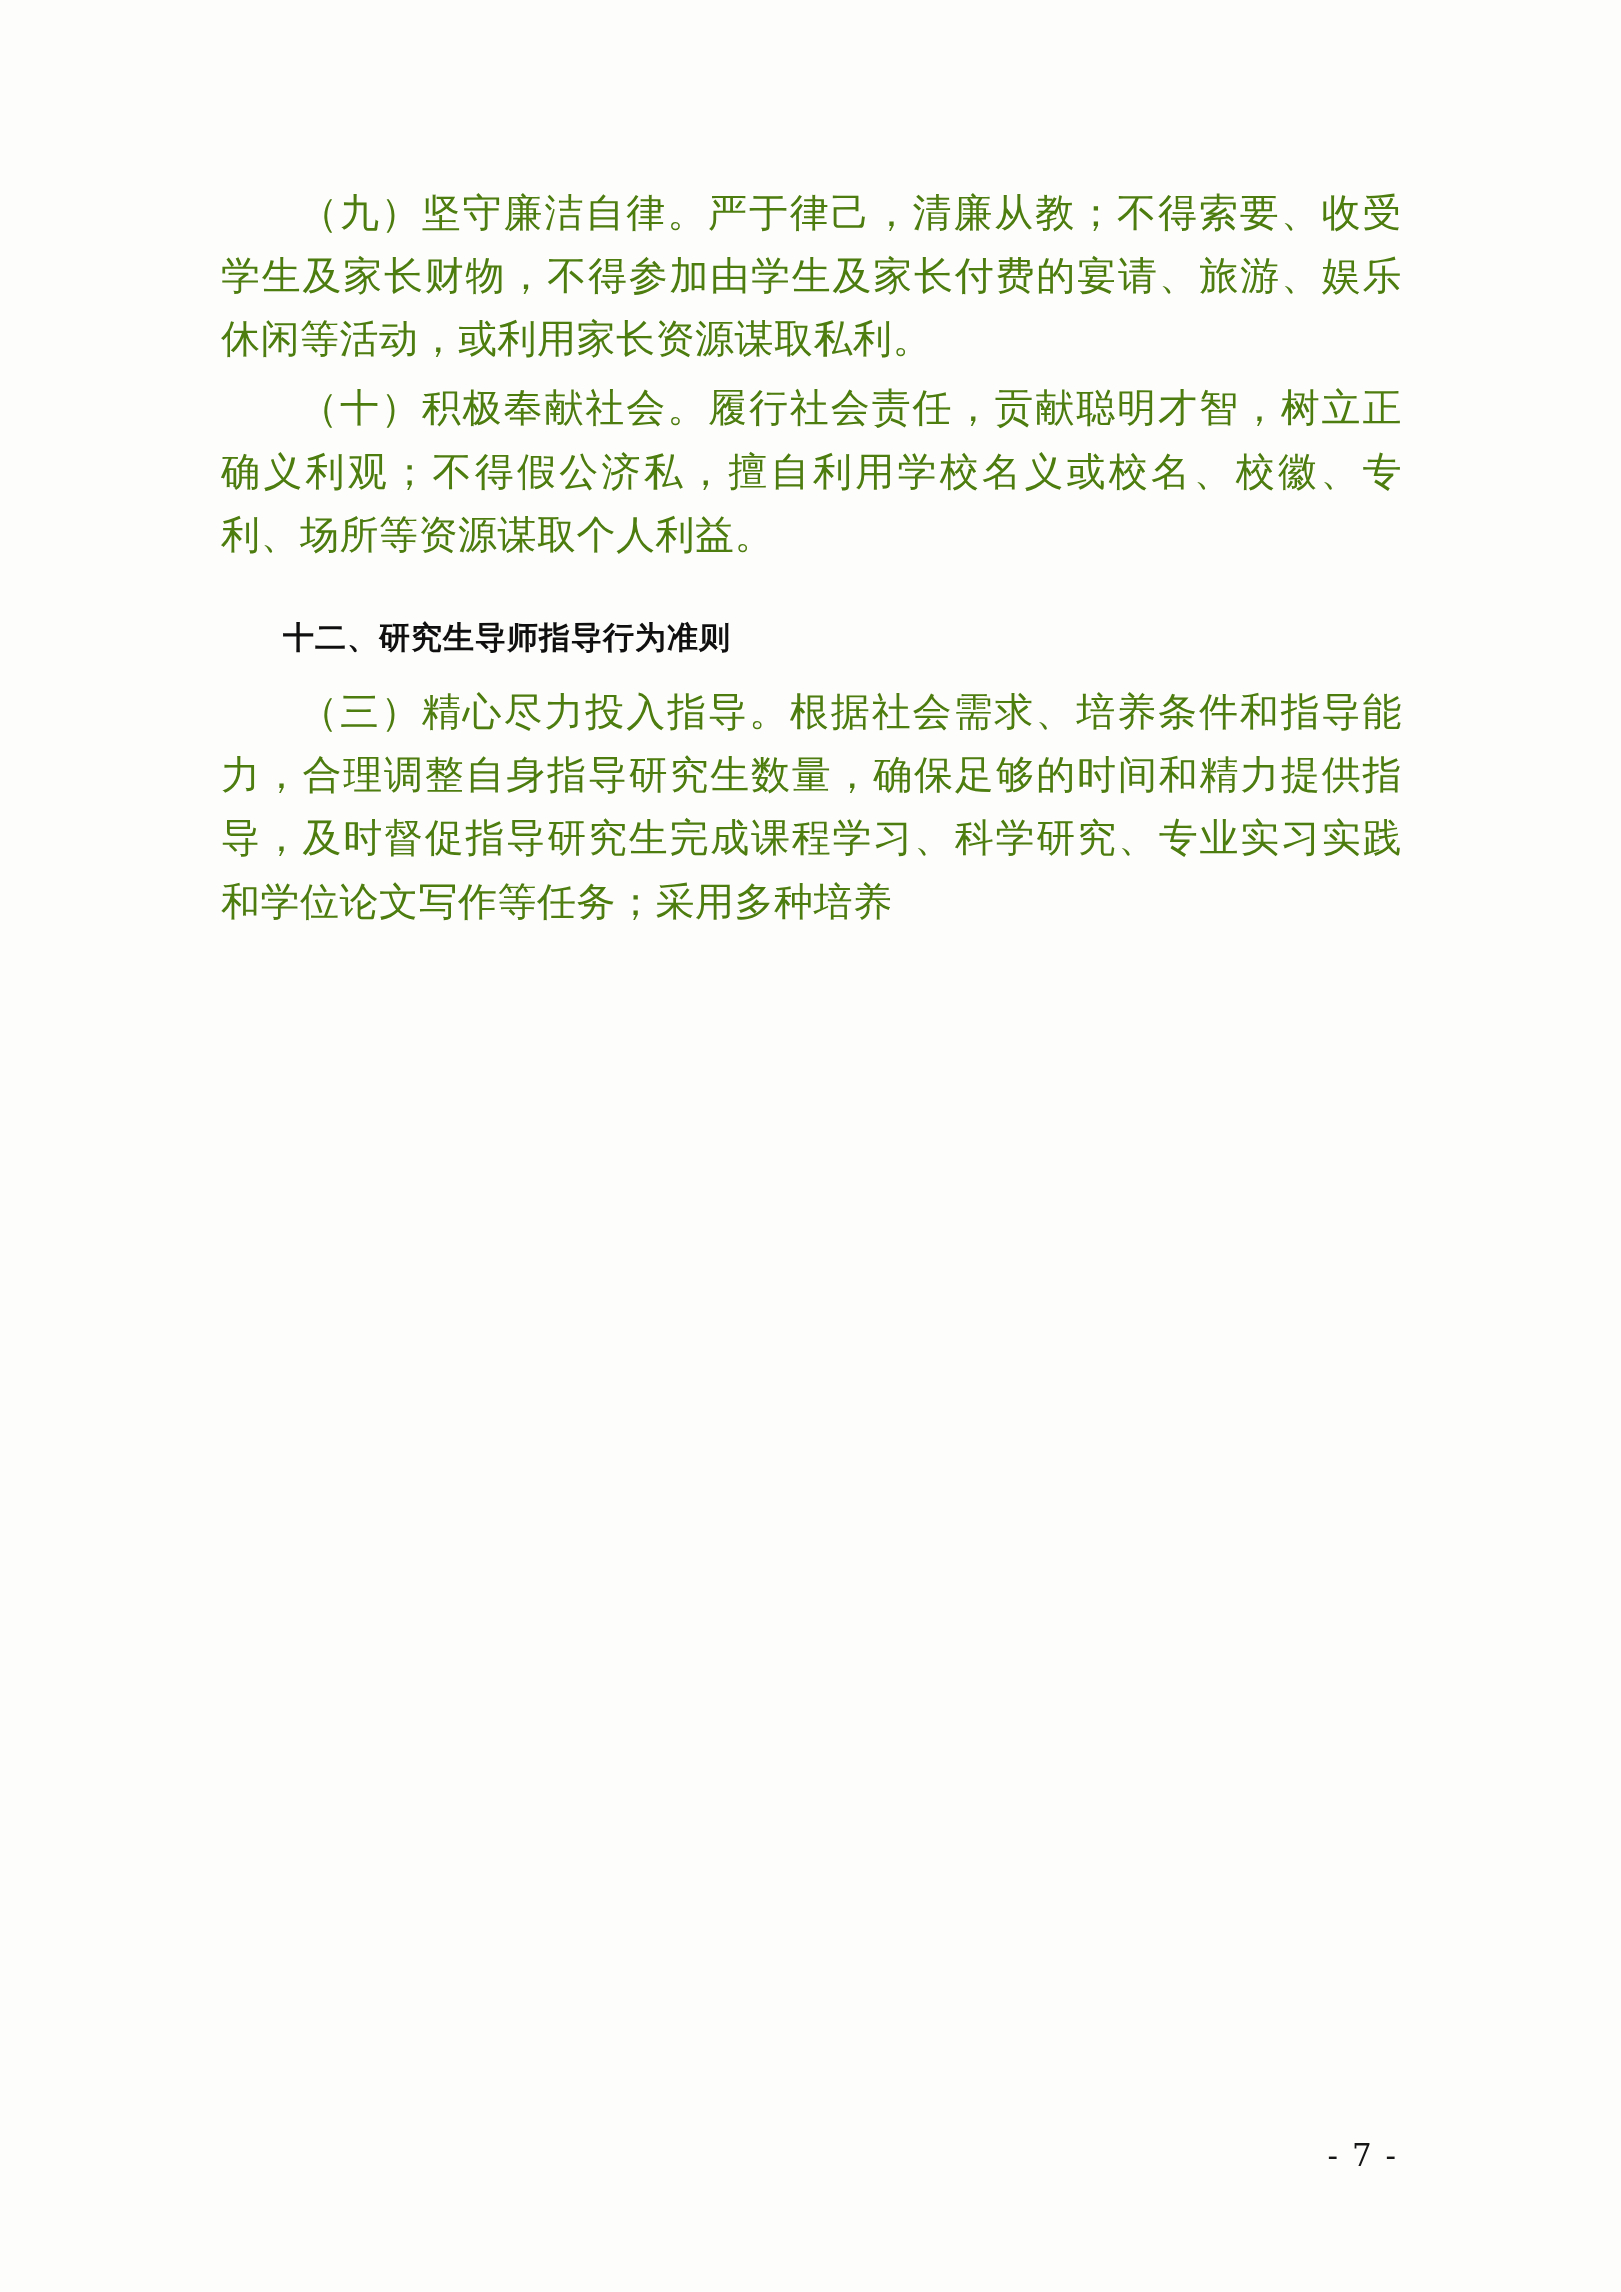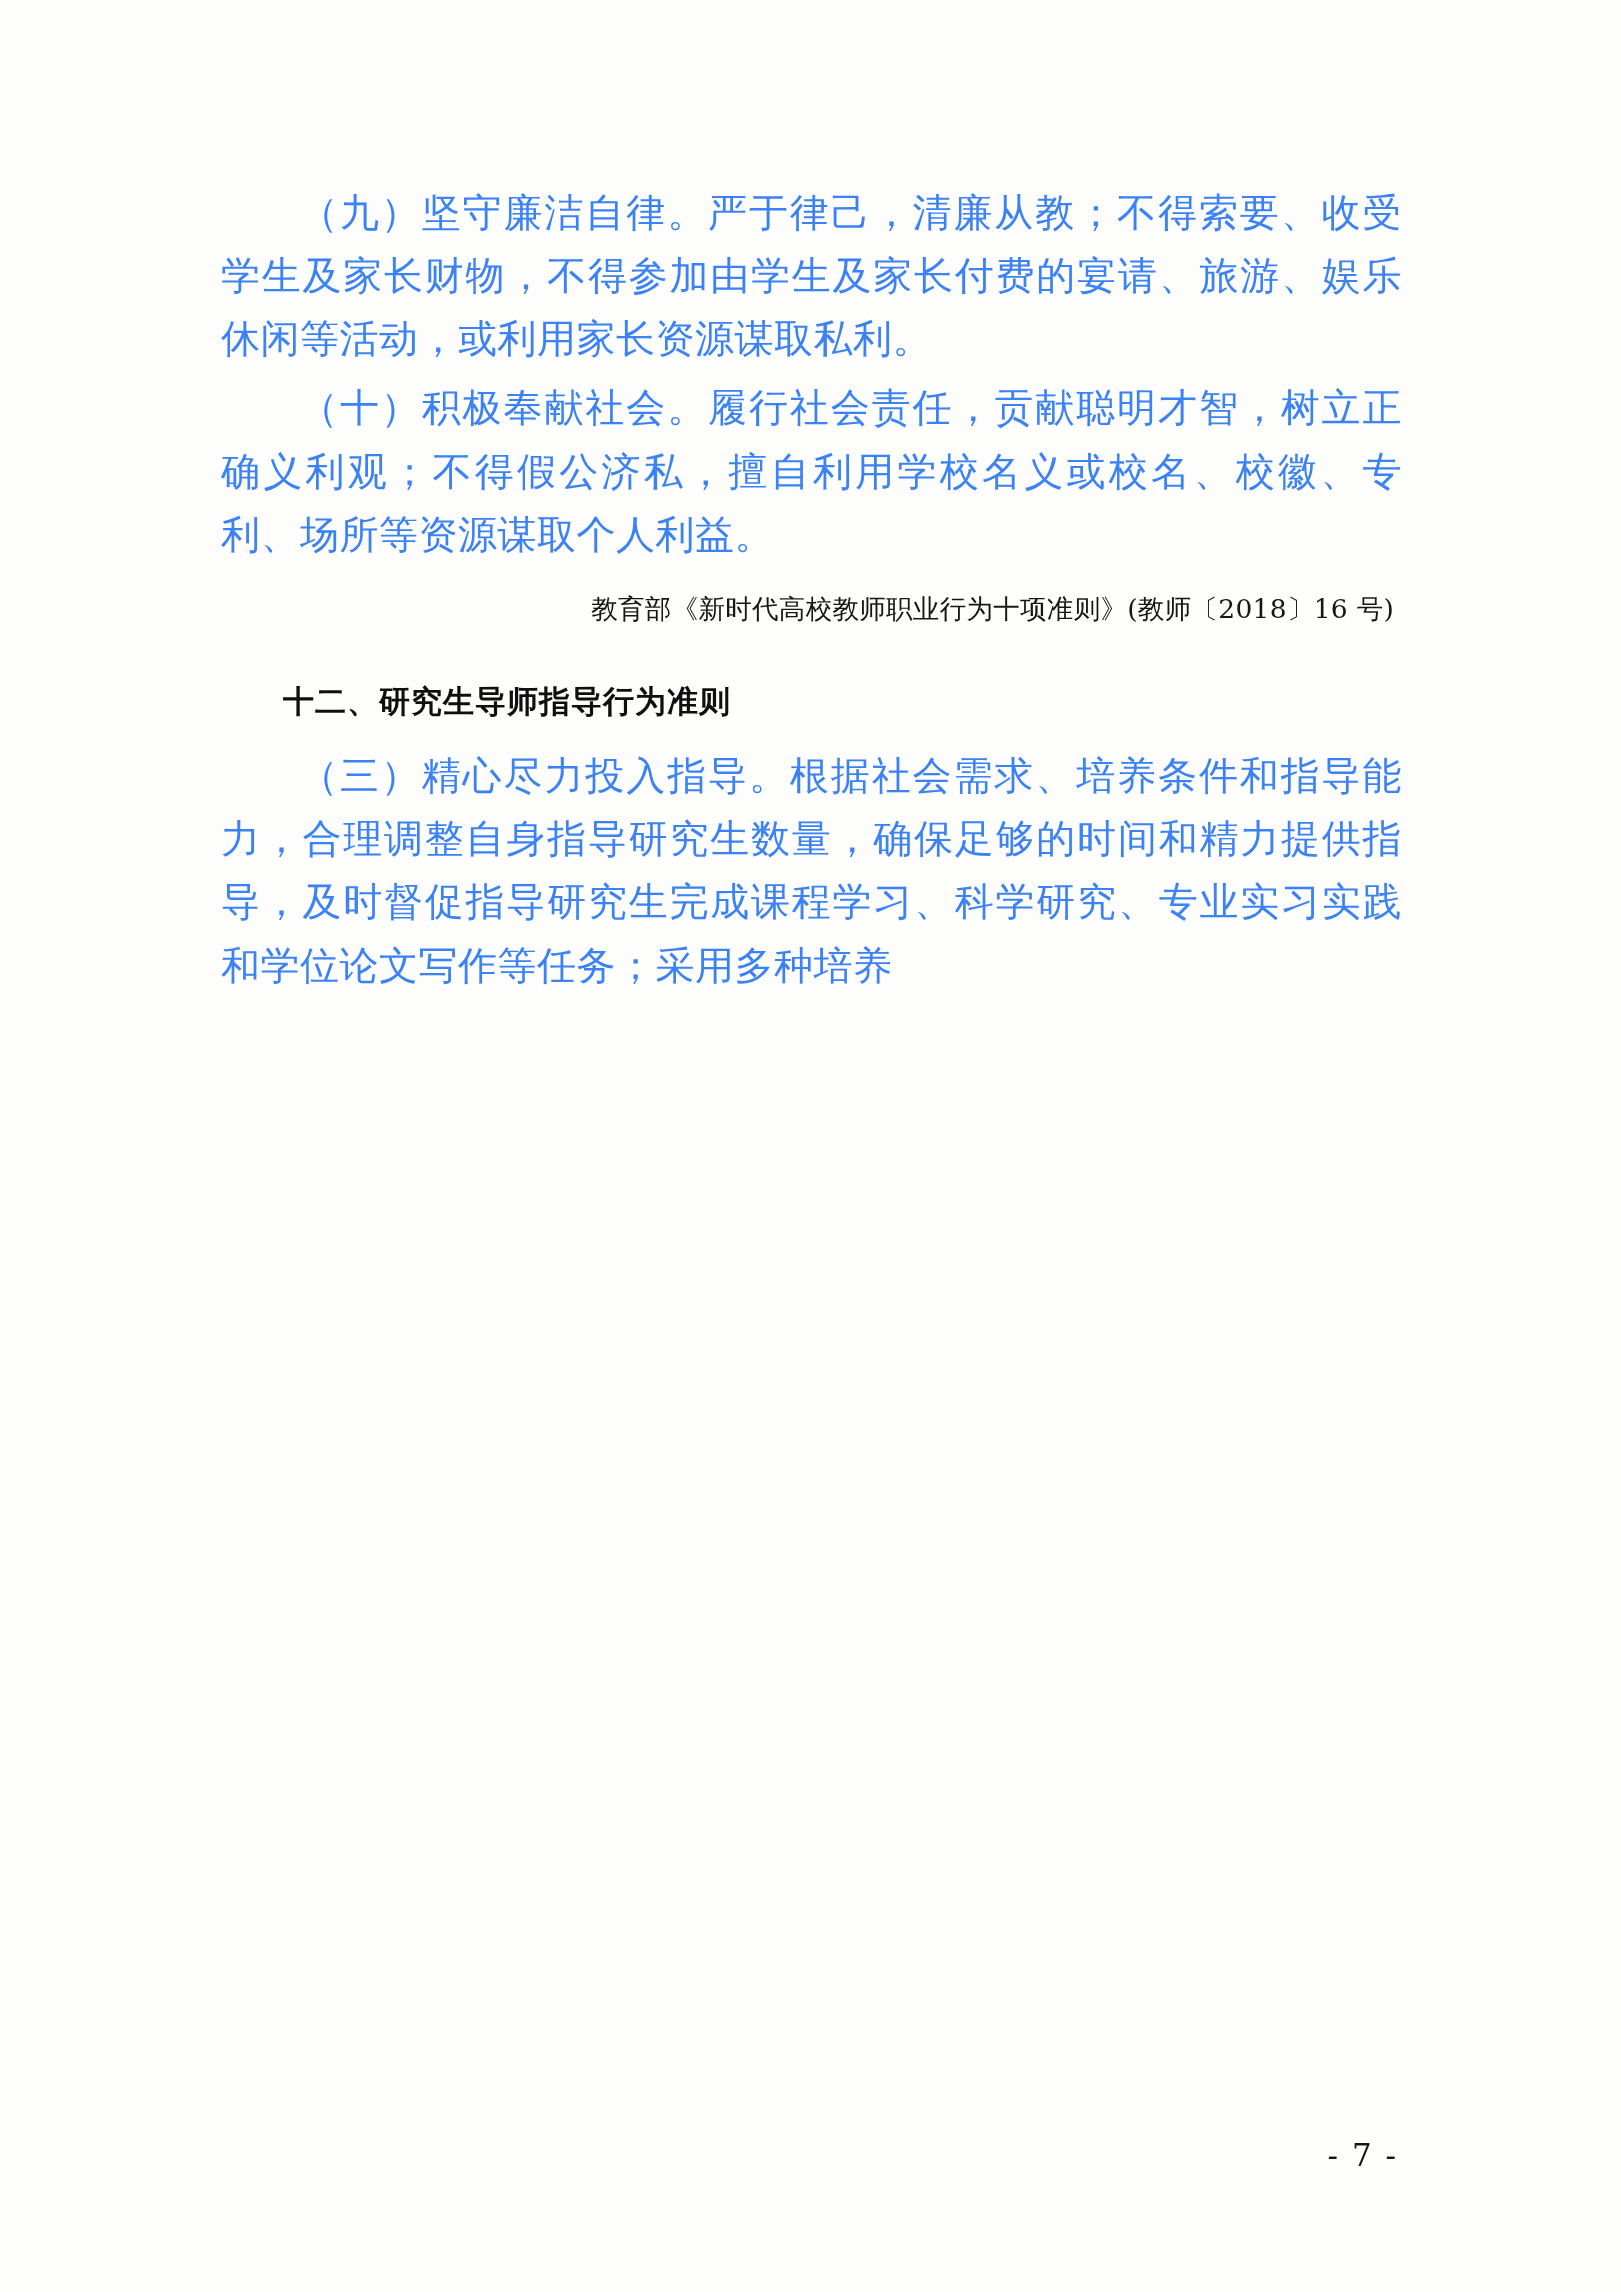--- a/index.html
+++ b/index.html
@@ -27,21 +27,21 @@
     width: 1181px;
   }
   .para {
     font-size: 39px;
     line-height: 1.62;
     letter-spacing: 0.5px;
     text-align: justify;
     text-justify: inter-ideograph;
     margin: 0 0 5.9px 0;
     font-family: "DejaVu Serif", "Liberation Serif", serif;
-    color: #3b82f6;
+    color: #4d7c0f;
   }
   .para.indent {
     text-indent: 2em;
   }
   .source-line {
     font-size: 26.5px;
     line-height: 1.6;
     text-align: right;
     margin: 21.6px 0 0 0;
     padding-right: 7.8px;
@@ -71,21 +71,20 @@
 </head>
 <body>
 
 <div class="page">
   <div class="content">
 
     <p class="para indent">（九）坚守廉洁自律。严于律己，清廉从教；不得索要、收受学生及家长财物，不得参加由学生及家长付费的宴请、旅游、娱乐休闲等活动，或利用家长资源谋取私利。</p>
 
     <p class="para indent">（十）积极奉献社会。履行社会责任，贡献聪明才智，树立正确义利观；不得假公济私，擅自利用学校名义或校名、校徽、专利、场所等资源谋取个人利益。</p>
 
-    <p class="source-line">教育部《新时代高校教师职业行为十项准则》(教师〔2018〕16 号)</p>
 
     <h2 class="section-title">十二、研究生导师指导行为准则</h2>
 
 
 
     <p class="para indent">（三）精心尽力投入指导。根据社会需求、培养条件和指导能力，合理调整自身指导研究生数量，确保足够的时间和精力提供指导，及时督促指导研究生完成课程学习、科学研究、专业实习实践和学位论文写作等任务；采用多种培养</p>
 
   </div>
 
   <div class="page-number">- 7 -</div>

